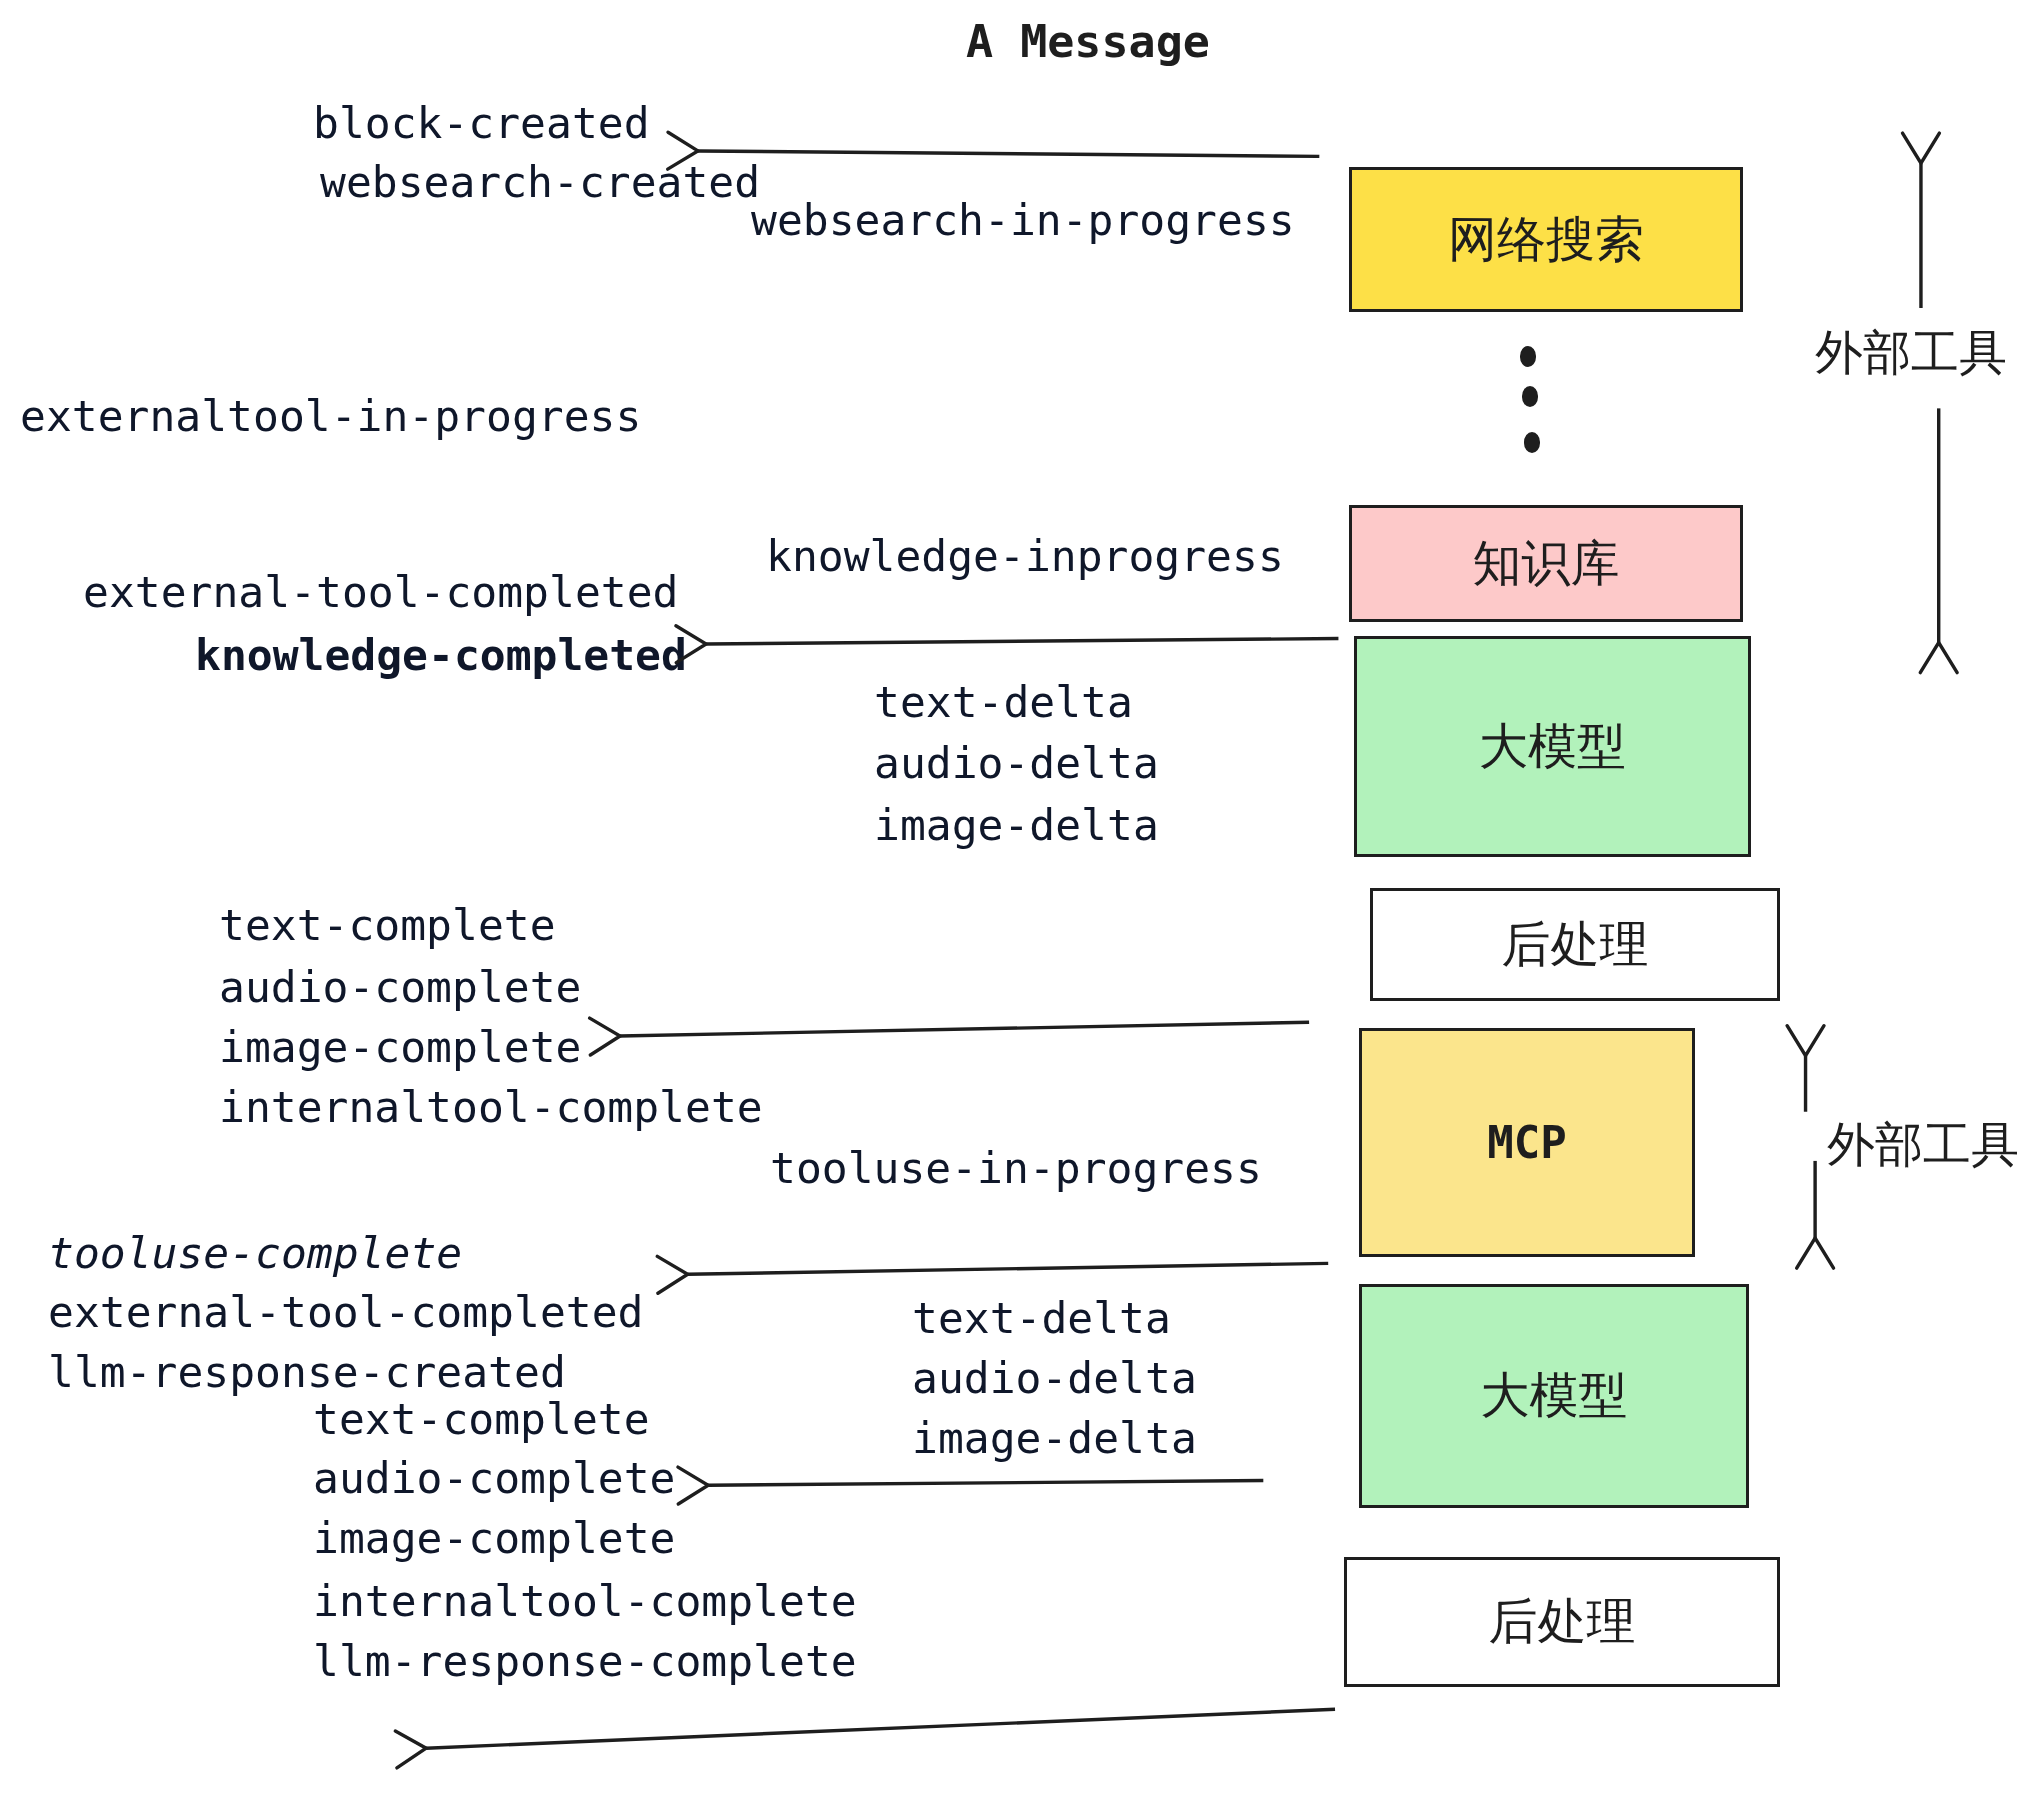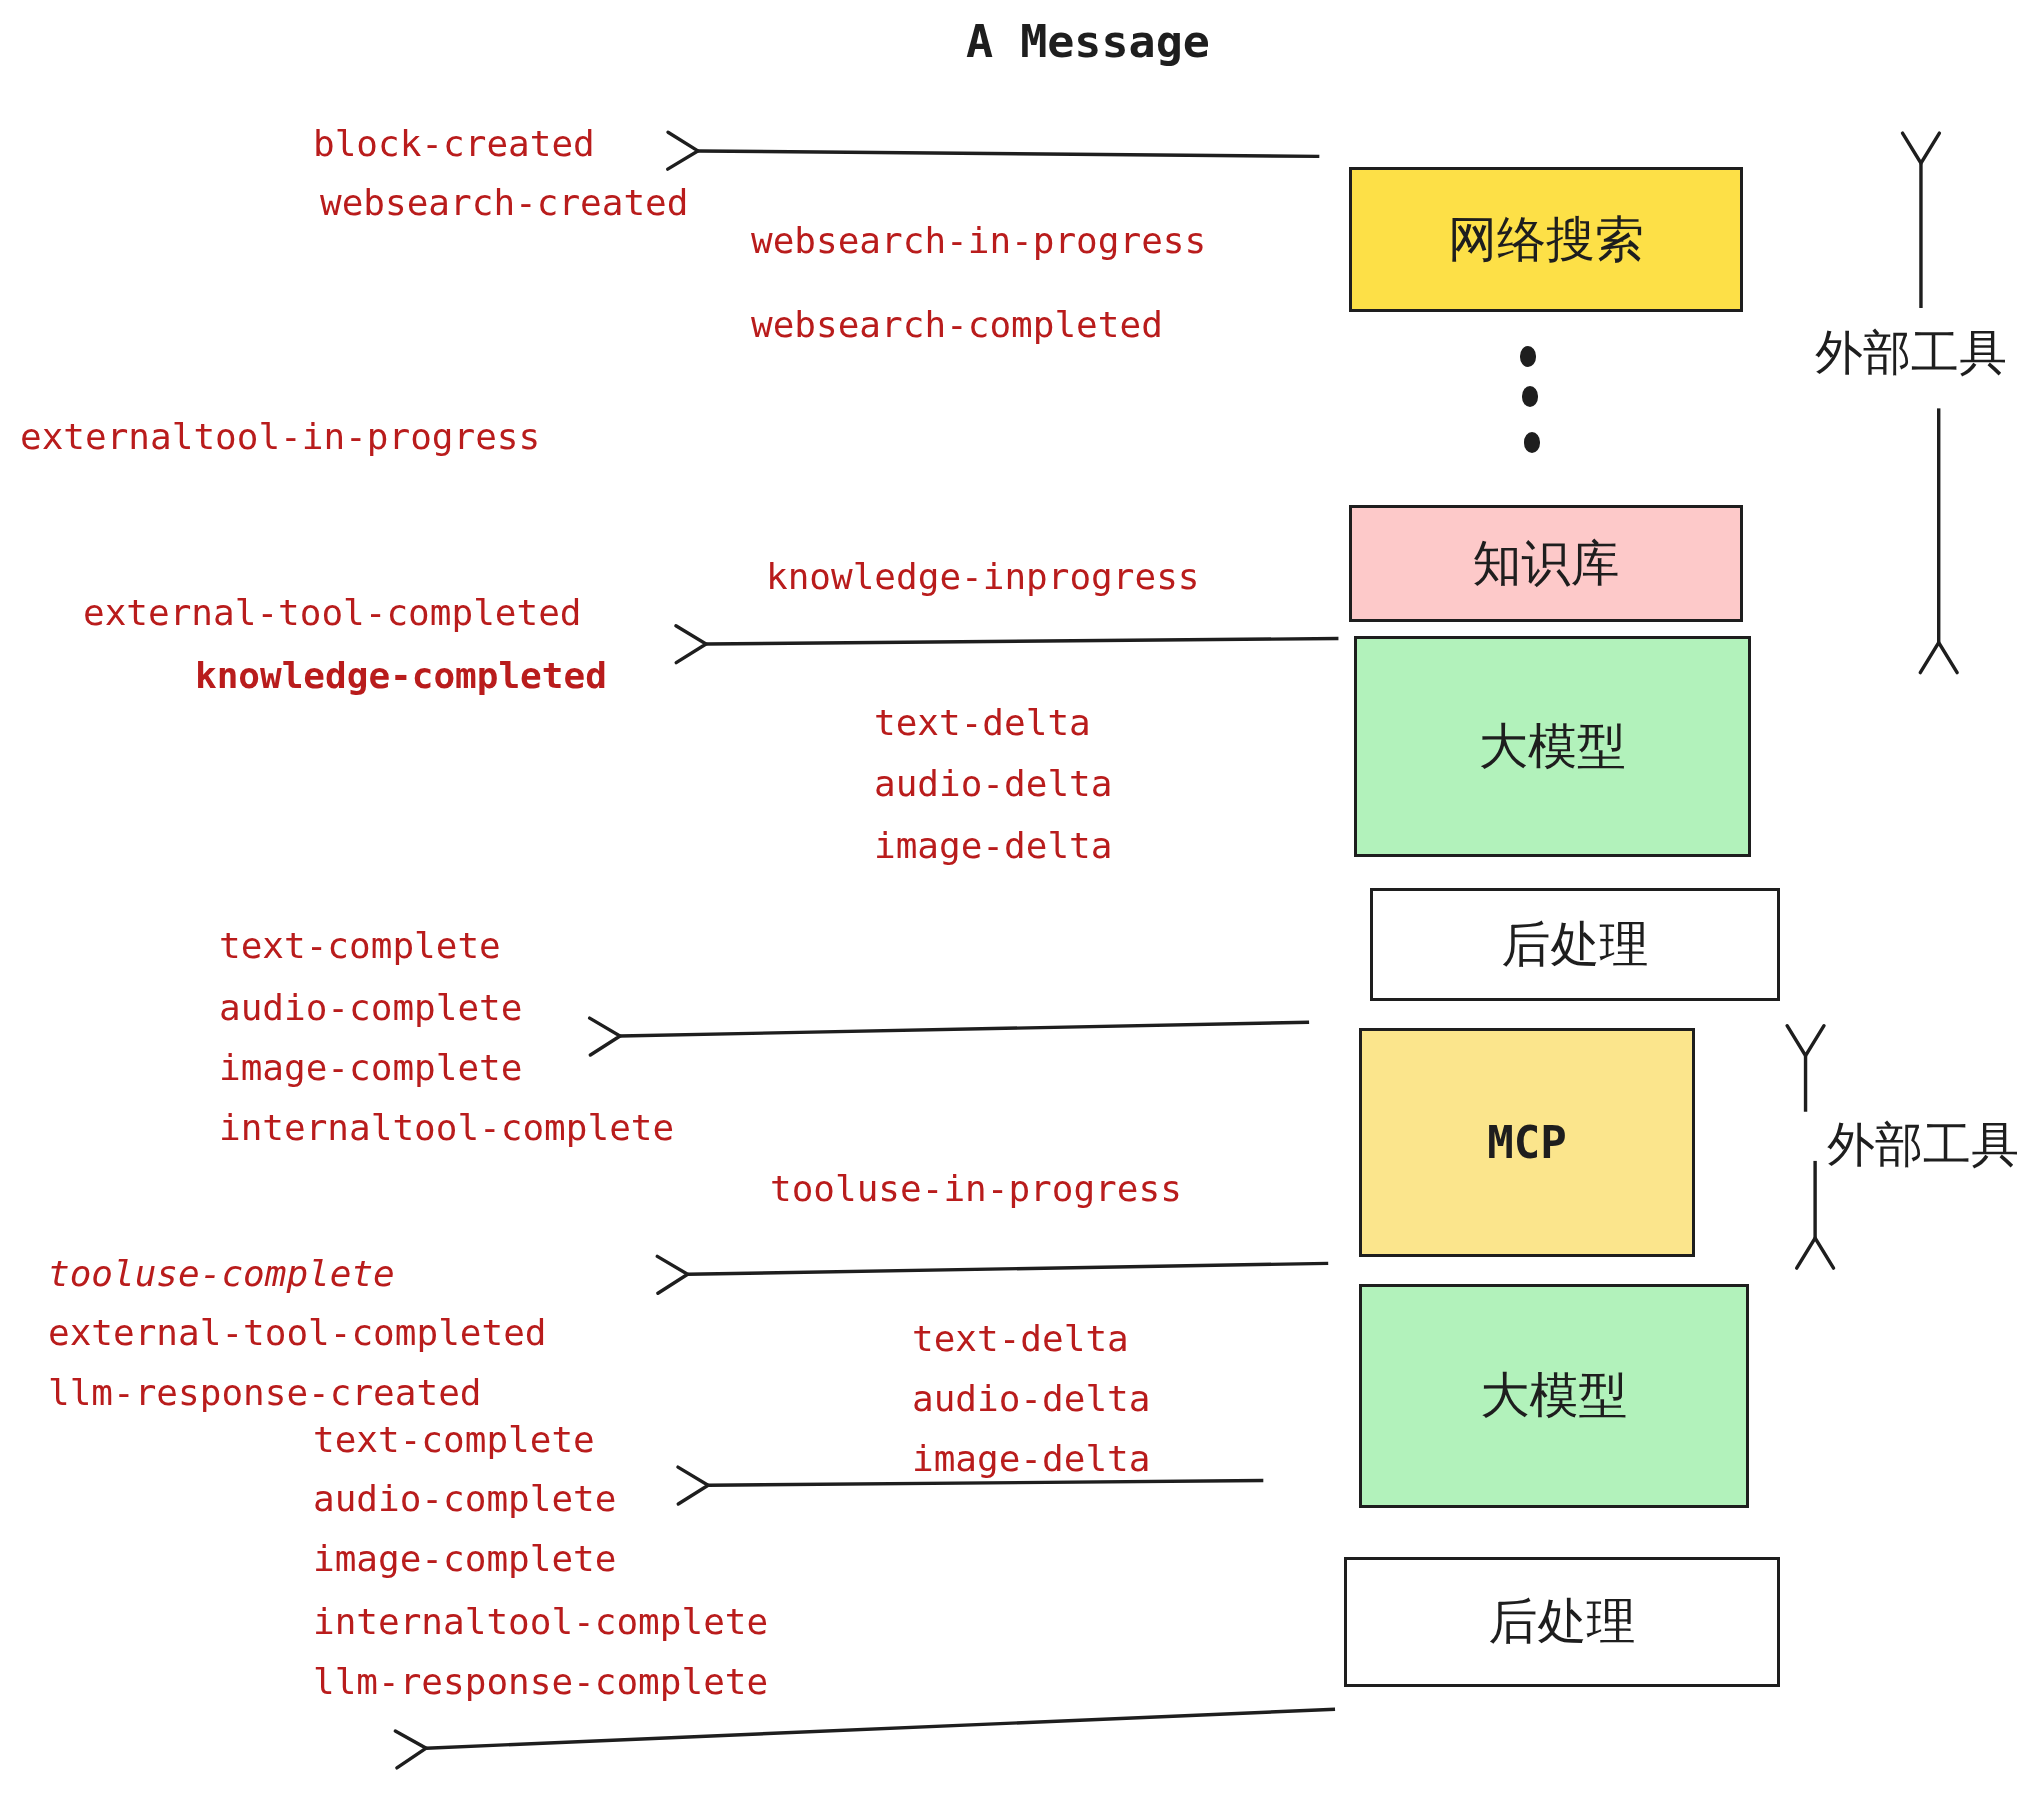--- a/index.html
+++ b/index.html
@@ -7,26 +7,25 @@
     position: relative;
     width: 2035px;
     height: 1796px;
     background: #ffffff;
     overflow: hidden;
     font-family: "DejaVu Sans Mono", "Liberation Mono", monospace;
   }
   .ev {
     position: absolute;
     font-family: "DejaVu Sans Mono", "Liberation Mono", monospace;
-    font-size: 36px;
+    font-size: 43px;
     line-height: 55px;
-    color: #b91c1c;
+    color: #0f172a;
     white-space: nowrap;
     font-weight: 500;
-    margin-top: 20px;
   }
   .title {
     position: absolute;
     font-family: "DejaVu Sans Mono", "Liberation Mono", monospace;
     font-size: 45px;
     line-height: 55px;
     color: #1e1e1e;
     white-space: nowrap;
     font-weight: 600;
   }
@@ -76,21 +75,20 @@
 </head>
 <body>
 
 <div id="canvas">
 
   <div class="title" style="left:966px; top:13.7px;">A Message</div>
 
   <div class="ev" style="left:313px;  top:96px;">block-created</div>
   <div class="ev" style="left:320px;  top:155px;">websearch-created</div>
   <div class="ev" style="left:751px; top:193px;">websearch-in-progress</div>
-  <div class="ev" style="left:751px; top:277px;">websearch-completed</div>
   <div class="ev" style="left:766px; top:529px;">knowledge-inprogress</div>
   <div class="ev" style="left:20px;   top:389px;">externaltool-in-progress</div>
   <div class="ev" style="left:83px;  top:565px;">external-tool-completed</div>
   <div class="ev" style="left:195px;  top:628px;font-weight:bold;">knowledge-completed</div>
 
   <div class="ev" style="left:874px; top:675px;">text-delta</div>
   <div class="ev" style="left:874px; top:736px;">audio-delta</div>
   <div class="ev" style="left:874px; top:798px;">image-delta</div>
 
   <div class="ev" style="left:219px;  top:898px;">text-complete</div>

